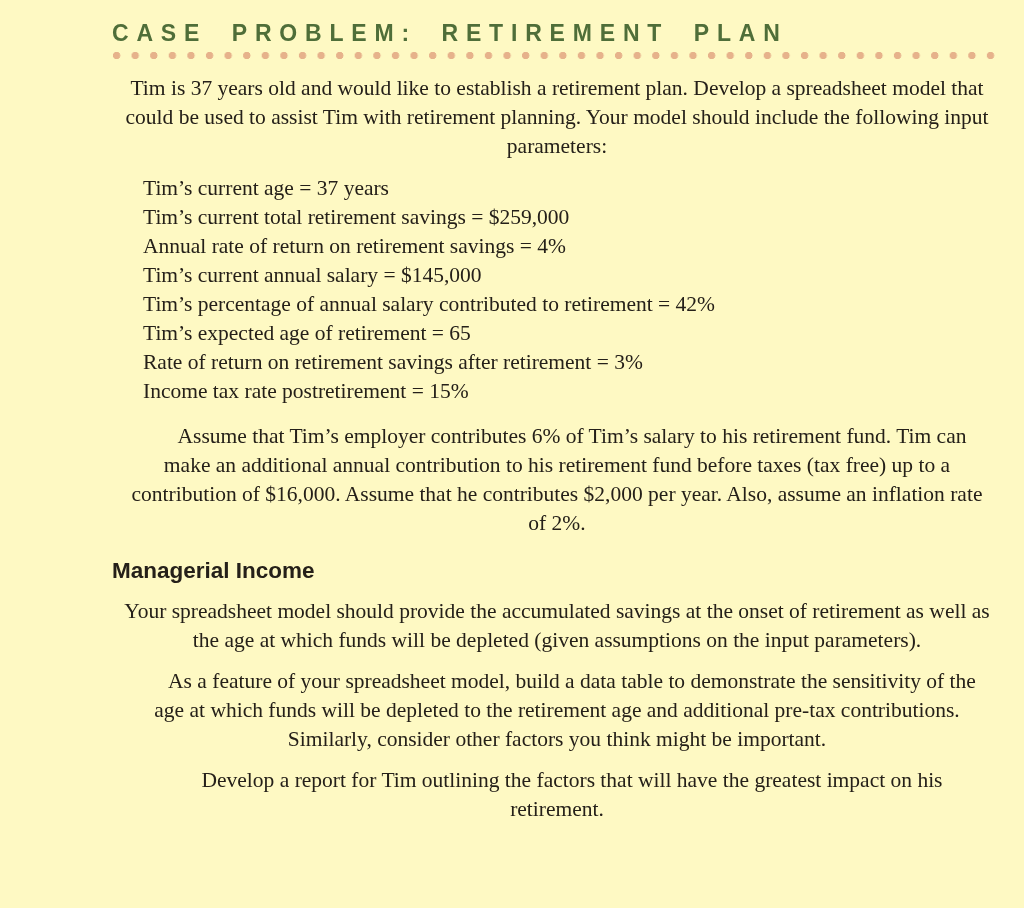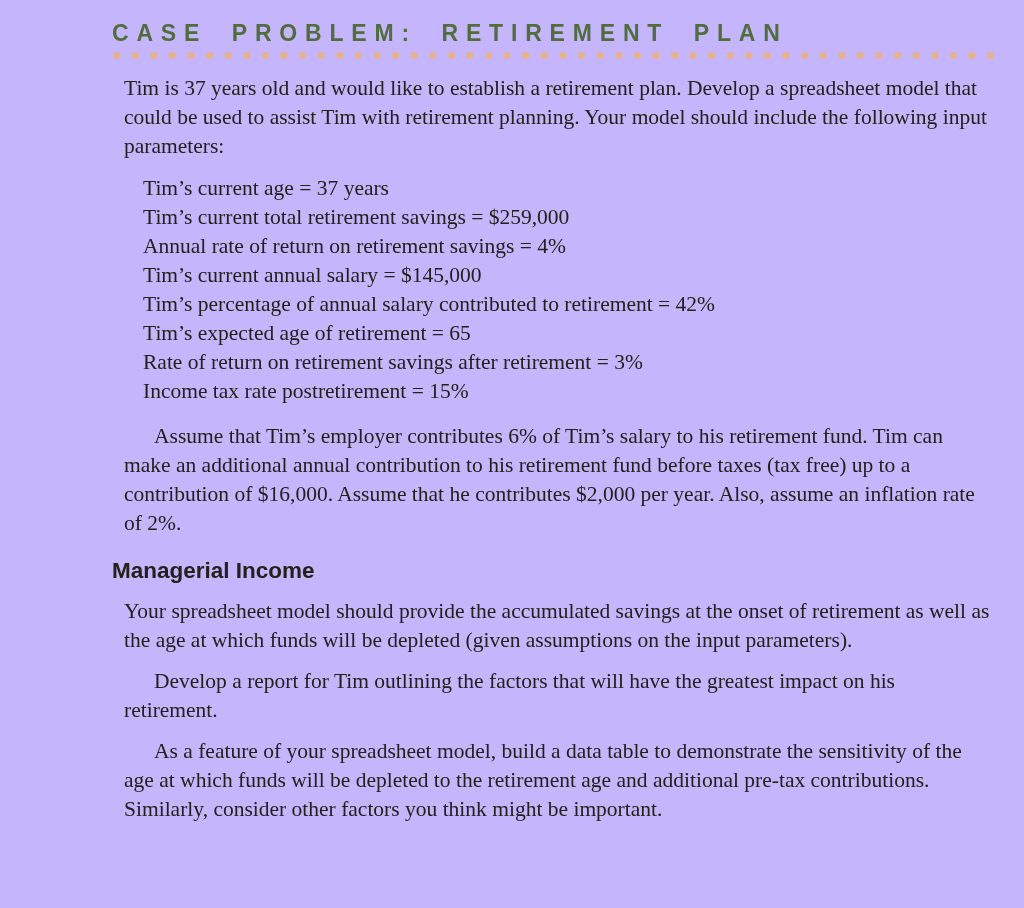--- a/index.html
+++ b/index.html
@@ -5,21 +5,21 @@
   * { margin: 0; padding: 0; box-sizing: border-box; }
 
   html, body {
     background: #fdfdfc;
   }
 
   .page {
     position: relative;
     width: 1024px;
     height: 908px;
-    background: #c4b5fd;
+    background: #fef9c3;
     overflow: hidden;
     padding: 20px 30px 0 112px;
     color: #252019;
     font-family: "Liberation Serif", "DejaVu Serif", serif;
   }
 
   
   .case-header h1 {
     font-family: "Liberation Sans", "DejaVu Sans", sans-serif;
     font-weight: 700;
@@ -42,21 +42,21 @@
 
   
   .body-text {
     width: 890px;
     font-size: 21.5px;
     line-height: 29px;
   }
 
   p.para {
     margin: 12px;
-    text-align: left;
+    text-align: center;
   }
 
   p.intro {
     margin-top: 14px;
   }
 
   ul.params {
     list-style: none;
     margin: 13px 0 8px 31px;
   }
@@ -112,18 +112,18 @@
       <li>Rate of return on retirement savings after retirement = 3%</li>
       <li>Income tax rate postretirement = 15%</li>
     </ul>
 
     <p class="para assumptions">Assume that Tim’s employer contributes 6% of Tim’s salary to his retirement fund. Tim can make an additional annual contribution to his retirement fund before taxes (tax free) up to a contribution of $16,000. Assume that he contributes $2,000 per year. Also, assume an inflation rate of 2%.</p>
 
     <h2 class="report-heading">Managerial Income</h2>
 
     <p class="para report-first">Your spreadsheet model should provide the accumulated savings at the onset of retirement as well as the age at which funds will be depleted (given assumptions on the input parameters).</p>
 
+    <p class="para indent">As a feature of your spreadsheet model, build a data table to demonstrate the sensitivity of the age at which funds will be depleted to the retirement age and additional pre-tax contributions. Similarly, consider other factors you think might be important.</p>
+
     <p class="para indent">Develop a report for Tim outlining the factors that will have the greatest impact on his retirement.</p>
-
-    <p class="para indent">As a feature of your spreadsheet model, build a data table to demonstrate the sensitivity of the age at which funds will be depleted to the retirement age and additional pre-tax contributions. Similarly, consider other factors you think might be important.</p>
 
   </main>
 </div>
 
 </body></html>

